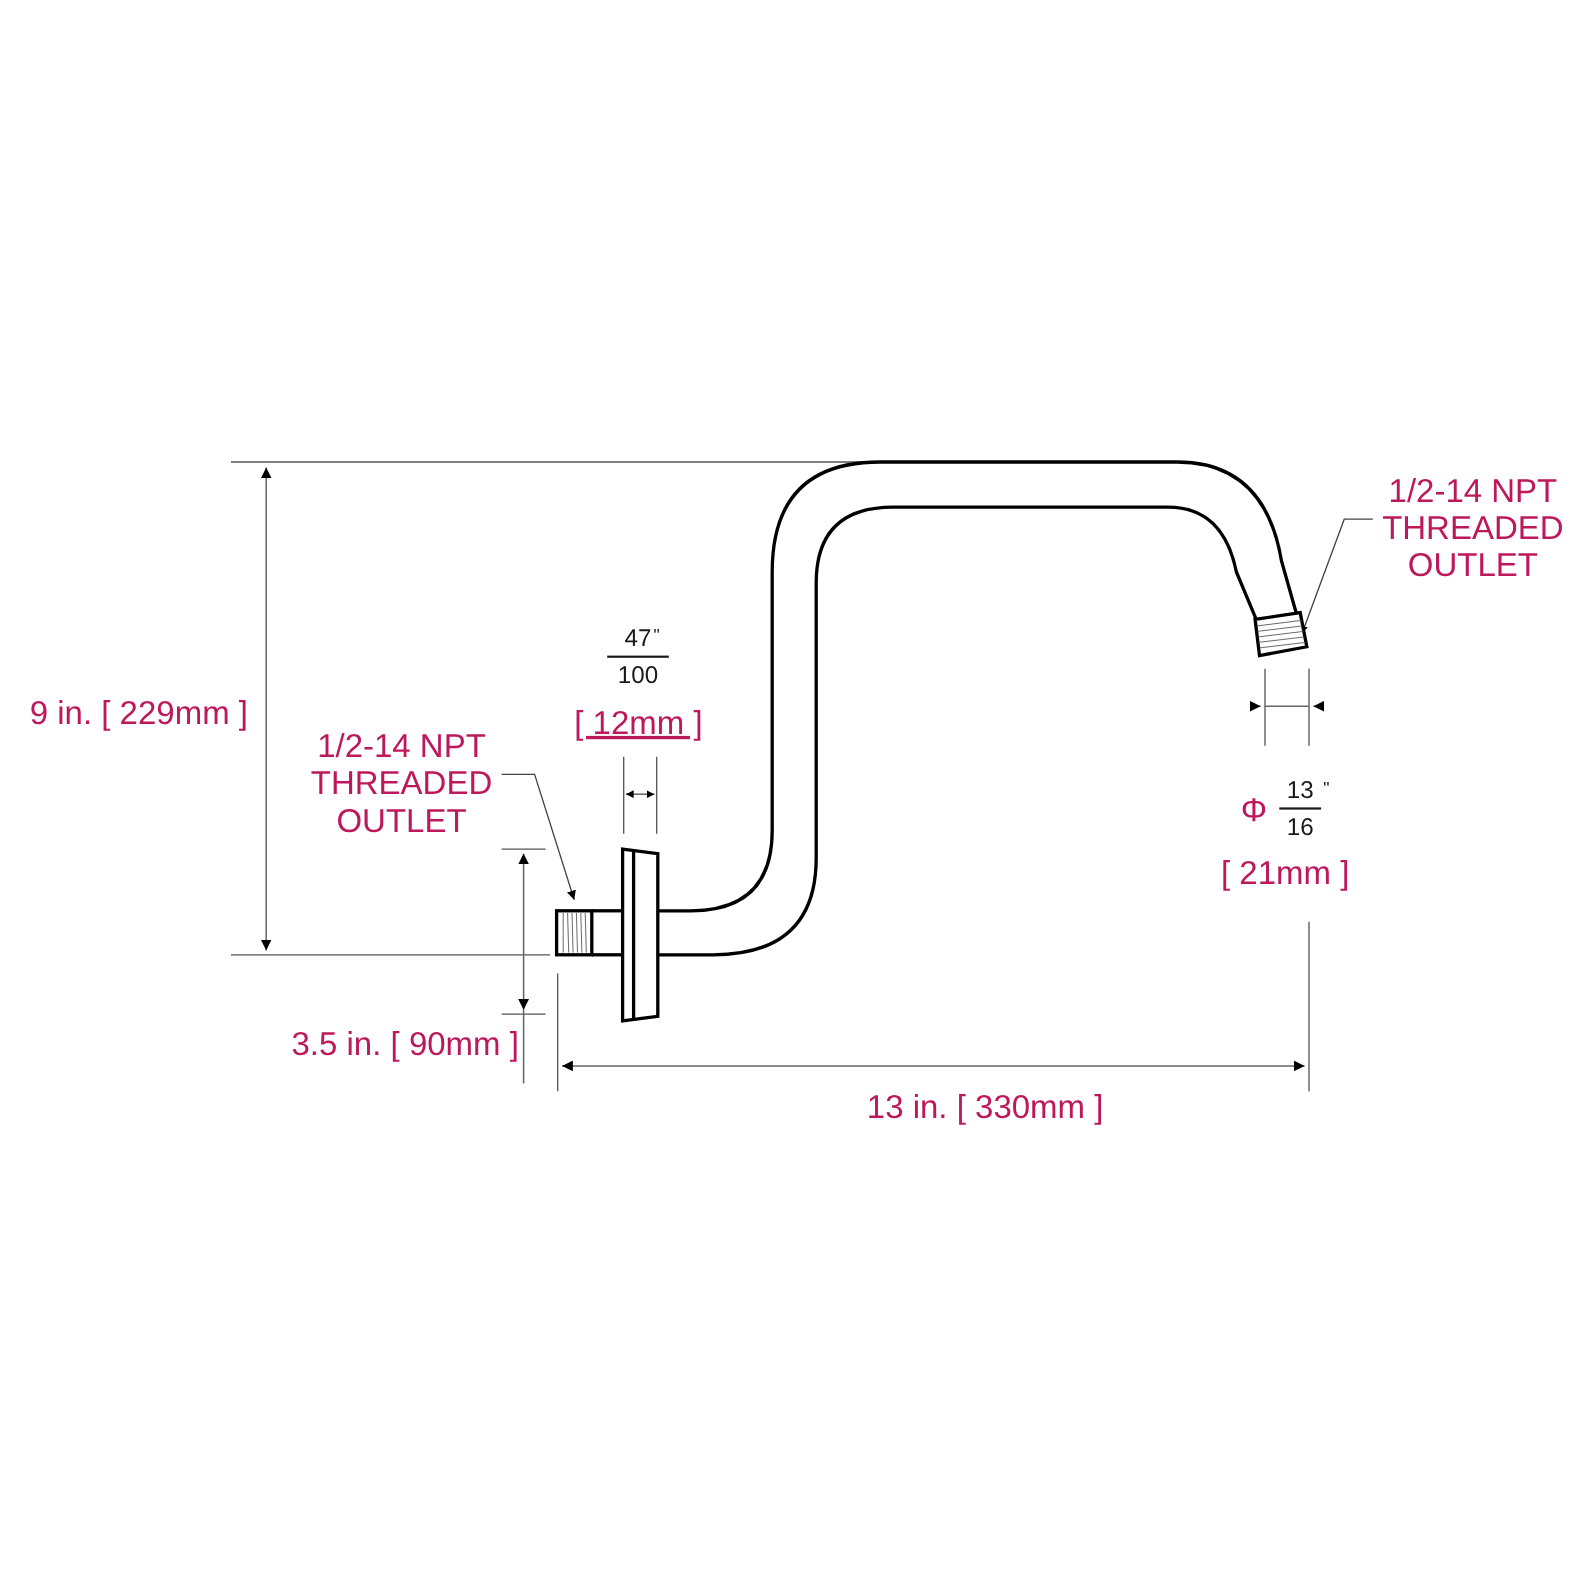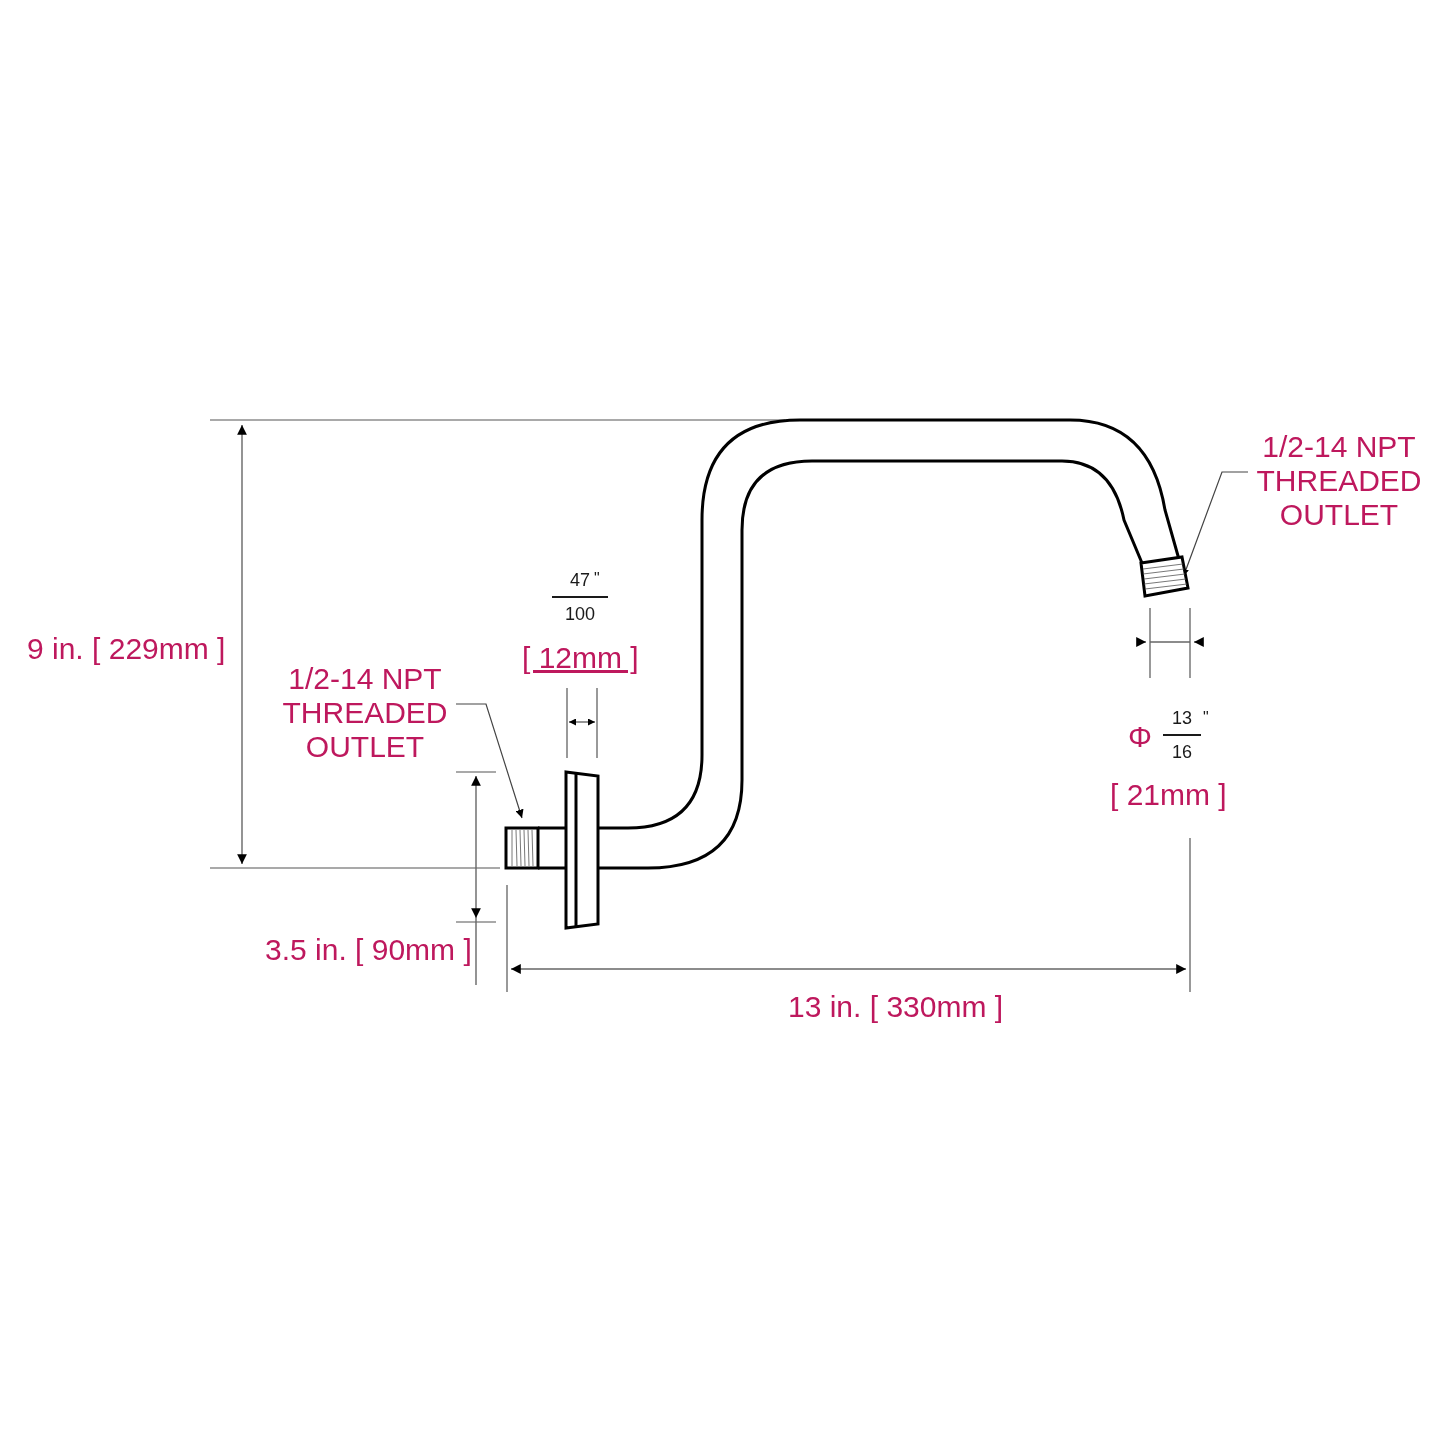--- a/index.html
+++ b/index.html
@@ -1,20 +1,20 @@
 <!DOCTYPE html>
 <html><head>
 <meta charset="utf-8">
 <style>
   html, body { margin: 0; padding: 0; background: #ffffff; }
   #canvas { position: relative; width: 1445px; height: 1445px; background: #ffffff; overflow: hidden; }
   svg { position: absolute; left: 0; top: 0; }
   .lbl { position: absolute; font-family: "Liberation Sans", sans-serif; color: #be185d; font-size: 30px; line-height: 34px; white-space: nowrap; }
   .center { text-align: center; }
-  .frac { position: absolute; font-family: "Liberation Sans", sans-serif; color: #1a1a1a; font-size: 18px; text-align: center; }
+  .frac { position: absolute; font-family: "Liberation Sans", sans-serif; color: #1a1a1a; font-size: 22px; text-align: center; }
   .frac .num { display: block; line-height: 28px; }
   .frac .bar { display: block; height: 2px; background: #1a1a1a; margin: 2px 0; }
   .frac .den { display: block; line-height: 28px; }
   .inch { position: absolute; font-family: "Liberation Sans", sans-serif; font-size: 16px; color: #1a1a1a; }
 </style>
 </head>
 <body>
 
 <div id="canvas">
   <svg width="1445" height="1445" viewBox="0 0 1445 1445">

